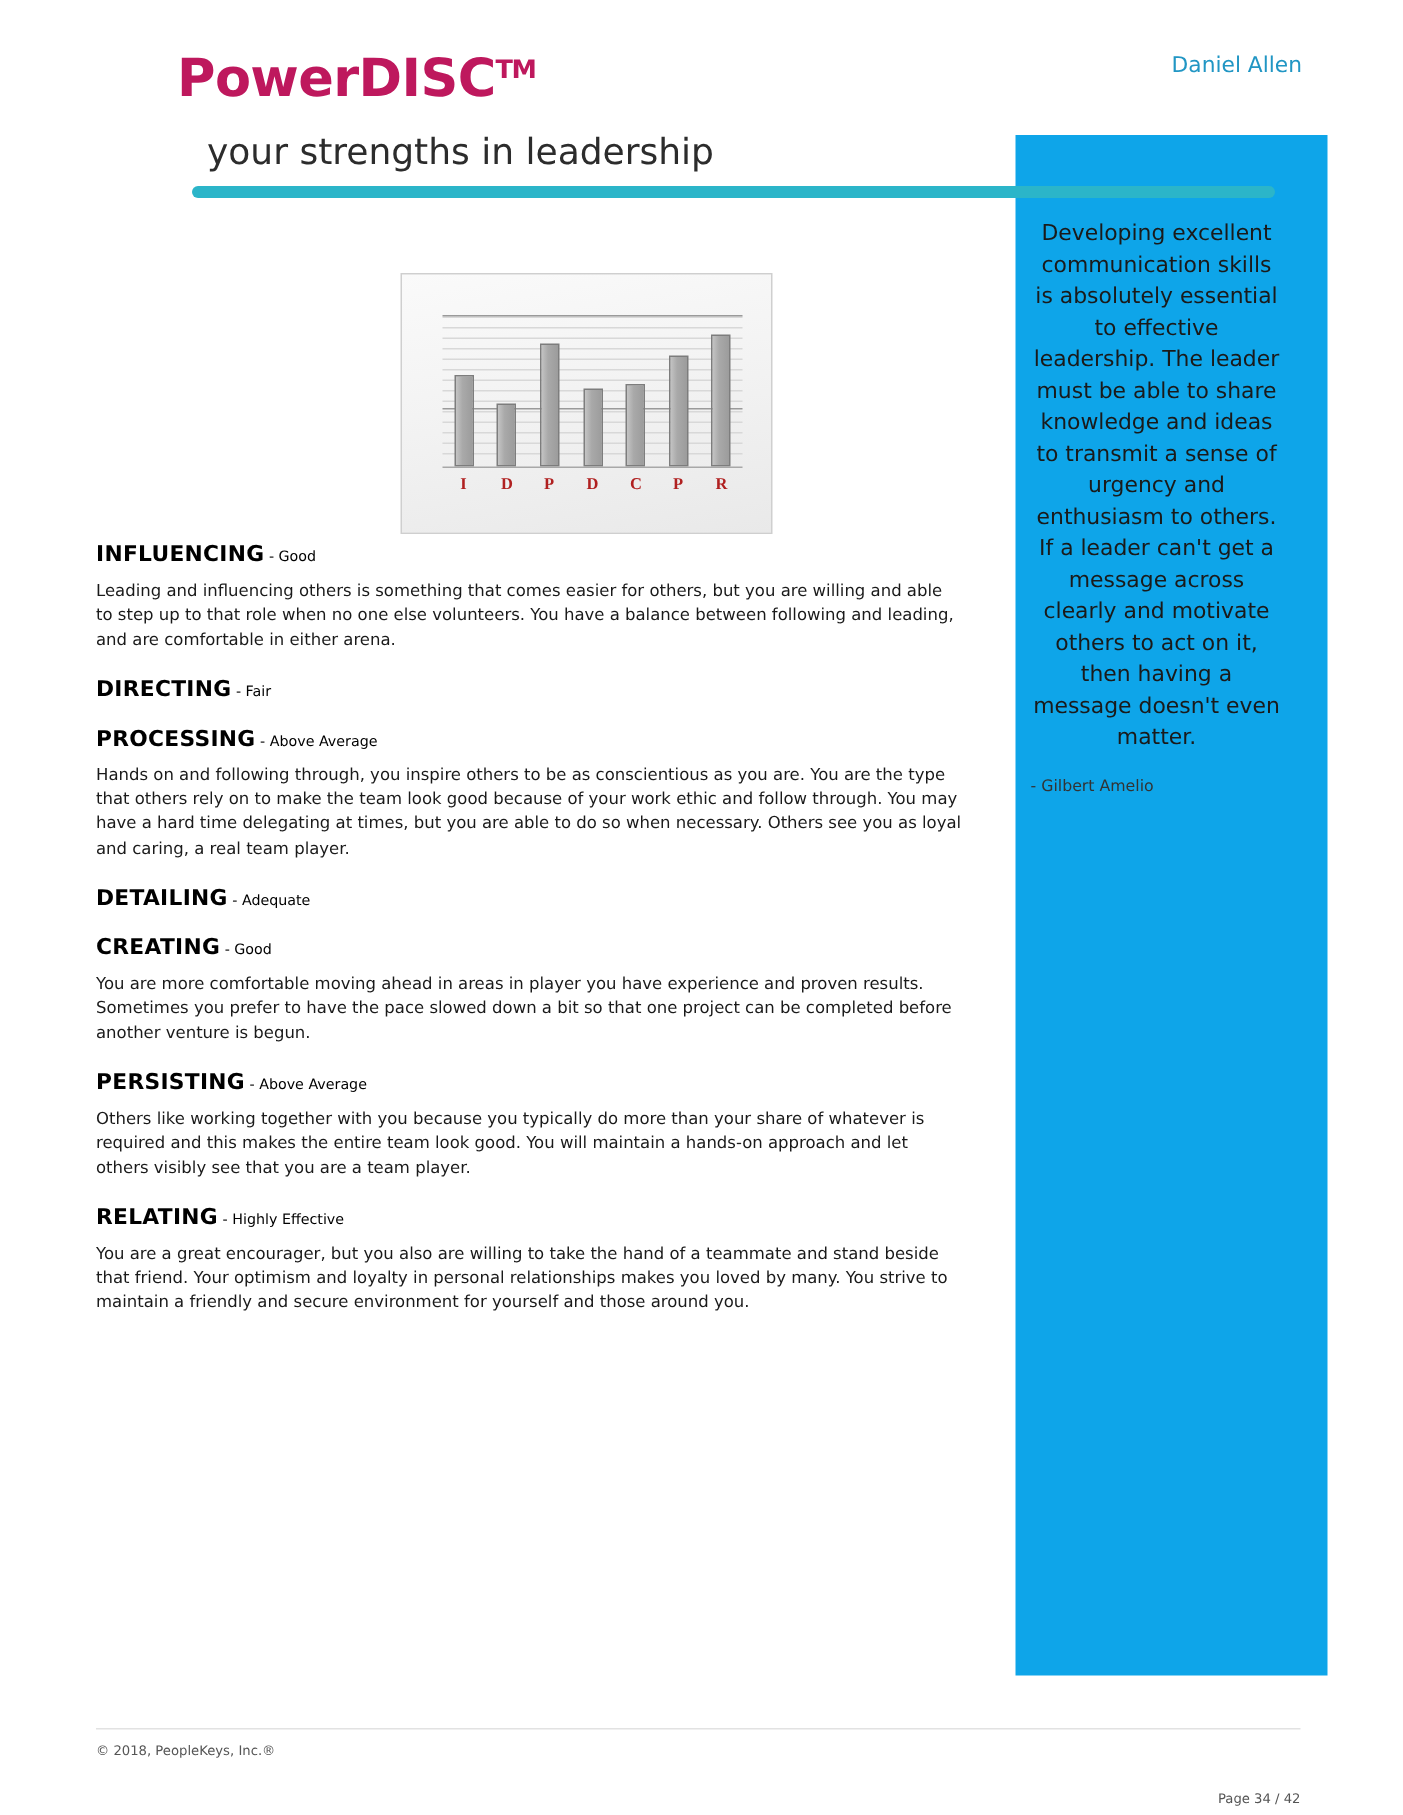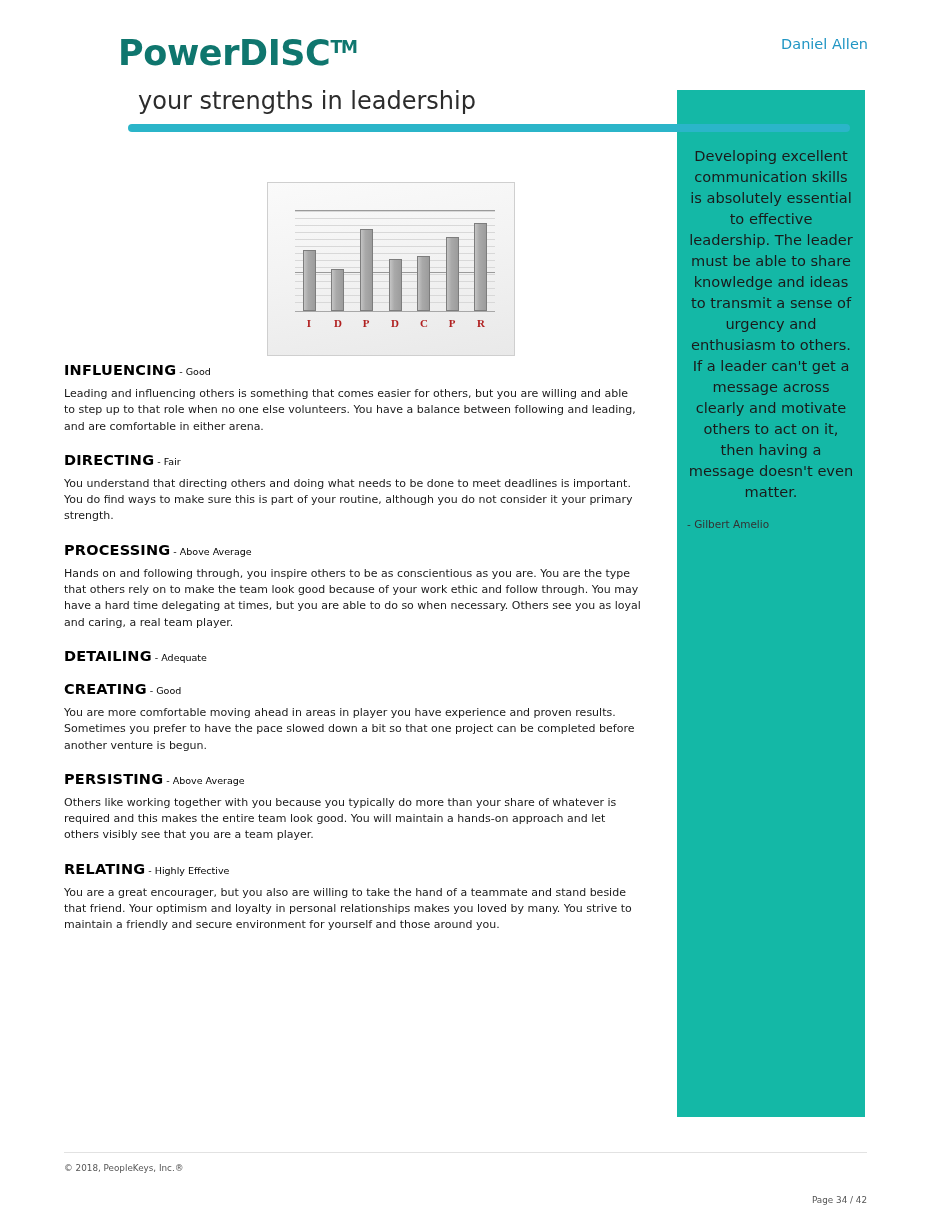--- a/index.html
+++ b/index.html
@@ -19,21 +19,21 @@
   #header-area {
     position: absolute;
     left: 0; top: 0;
     width: 935px; height: 150px;
   }
   #brand-title {
     position: absolute;
     left: 118px; top: 33px;
     font-size: 35px;
     font-weight: bold;
-    color: #0f766e;
+    color: #be185d;
     letter-spacing: -0.4px;
     white-space: nowrap;
   }
   #brand-title .tm {
     font-size: 17px;
     vertical-align: 12px;
     font-weight: bold;
     letter-spacing: -1px;
   }
   #brand-subtitle {
@@ -61,22 +61,22 @@
     width: 722px; height: 8px;
     background: #2bb5c9;
     border-radius: 5px;
     z-index: 6;
   }
 
   
   #quote-sidebar {
     position: absolute;
     left: 677px; top: 90px;
-    width: 188px; height: 1027px;
-    background: #14b8a6;
+    width: 208px; height: 1027px;
+    background: #0ea5e9;
     z-index: 3;
     text-decoration: underline;
   }
   #quote-text {
     position: absolute;
     left: 10px; top: 55px;
     width: 168px;
     text-align: center;
     font-size: 14.6px;
     line-height: 21px;
@@ -251,21 +251,20 @@
     </div>
 </figure>
 
 <main id="sections">
     <section class="section">
       <h2 class="section-heading"><span>INFLUENCING</span><span class="rating"> - Good</span></h2>
       <p class="section-body">Leading and influencing others is something that comes easier for others, but you are willing and able to step up to that role when no one else volunteers. You have a balance between following and leading, and are comfortable in either arena.</p>
     </section>
     <section class="section">
       <h2 class="section-heading"><span>DIRECTING</span><span class="rating"> - Fair</span></h2>
-      <p class="section-body">You understand that directing others and doing what needs to be done to meet deadlines is important. You do find ways to make sure this is part of your routine, although you do not consider it your primary strength.</p>
     </section>
     <section class="section">
       <h2 class="section-heading"><span>PROCESSING</span><span class="rating"> - Above Average</span></h2>
       <p class="section-body">Hands on and following through, you inspire others to be as conscientious as you are. You are the type that others rely on to make the team look good because of your work ethic and follow through. You may have a hard time delegating at times, but you are able to do so when necessary. Others see you as loyal and caring, a real team player.</p>
     </section>
     <section class="section">
       <h2 class="section-heading"><span>DETAILING</span><span class="rating"> - Adequate</span></h2>
     </section>
     <section class="section">
       <h2 class="section-heading"><span>CREATING</span><span class="rating"> - Good</span></h2>

